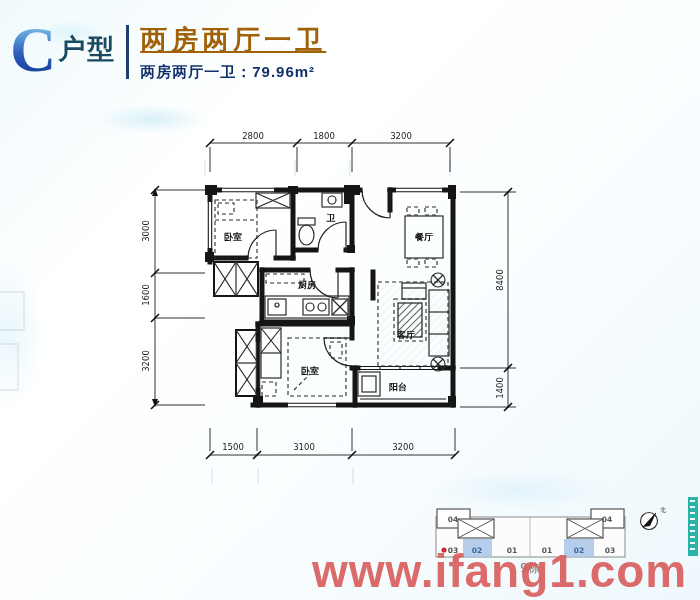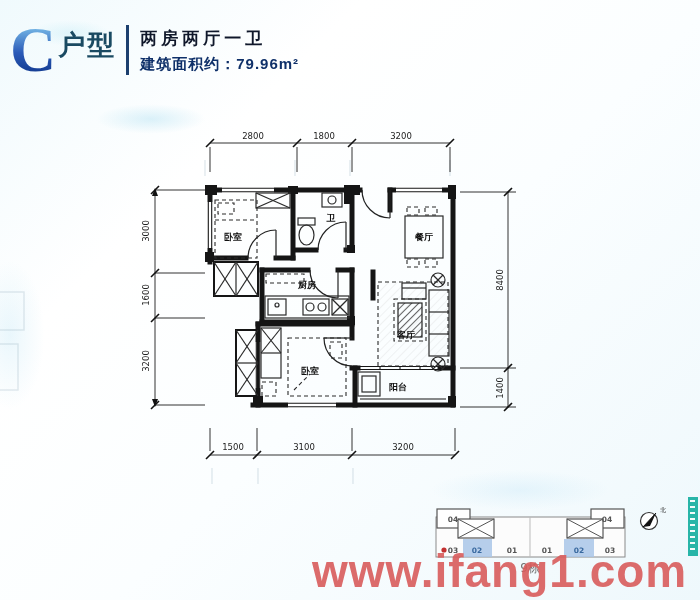--- a/index.html
+++ b/index.html
@@ -16,21 +16,21 @@
 
   .header{position:absolute;left:10px;top:22px;display:flex;align-items:stretch;z-index:3;}
   .unit-letter{
     font-family:"Liberation Serif",serif;font-size:64px;font-weight:bold;line-height:.88;
     background:linear-gradient(180deg,#7cc0ea 5%,#2a5ab8 55%,#123a8e 95%);
     -webkit-background-clip:text;background-clip:text;color:transparent;
   }
   .unit-suffix{font-size:27px;font-weight:bold;color:#1a4a62;align-self:flex-end;margin-left:2px;margin-bottom:15px;letter-spacing:2px;}
   .hdr-divider{width:3px;background:#1c3f6e;margin:3px 11px 3px 10px;}
   .hdr-col{display:flex;flex-direction:column;justify-content:center;}
-  .layout-title{font-size:17px;font-weight:bold;color:#0f172a;letter-spacing:4px;}
+  .layout-title{font-size:27px;font-weight:bold;color:#a16207;letter-spacing:4px;text-decoration:underline;}
   .area-text{font-size:15px;font-weight:bold;color:#0f3069;margin-top:5px;letter-spacing:1px;}
 
   svg.plan{position:absolute;left:0;top:0;z-index:2;}
 
   .wall{stroke:#151515;stroke-width:5;fill:none;stroke-linecap:square;}
   .wallthin{stroke:#151515;stroke-width:2;fill:none;}
   .win{stroke:#151515;stroke-width:1.1;fill:none;}
   .furn{stroke:#2a2a2a;stroke-width:1.2;fill:none;}
   .furnd{stroke:#2a2a2a;stroke-width:1.1;fill:none;stroke-dasharray:4 3;}
   .door{stroke:#222;stroke-width:1.2;fill:none;}
@@ -67,21 +67,21 @@
 <div class="blob blob2"></div>
 <div class="blob blob3"></div>
 <div class="blob blob4"></div>
 
 <div class="header">
   <span class="unit-letter">C</span>
   <span class="unit-suffix">户型</span>
   <div class="hdr-divider"></div>
   <div class="hdr-col">
     <div class="layout-title">两房两厅一卫</div>
-    <div class="area-text">建筑面积约：79.96m²</div>
+    <div class="area-text">两房两厅一卫：79.96m²</div>
   </div>
 </div>
 
 <svg class="plan" width="700" height="600" viewBox="0 0 700 600">
   <defs>
     <pattern id="hatch" width="5" height="5" patternUnits="userSpaceOnUse" patternTransform="rotate(45)">
       <line x1="0" y1="0" x2="0" y2="5" stroke="#444" stroke-width="1.6"></line>
     </pattern>
     <pattern id="hatch2" width="6" height="6" patternUnits="userSpaceOnUse" patternTransform="rotate(45)">
       <line x1="0" y1="0" x2="0" y2="6" stroke="#9a9a9a" stroke-width="1"></line>

